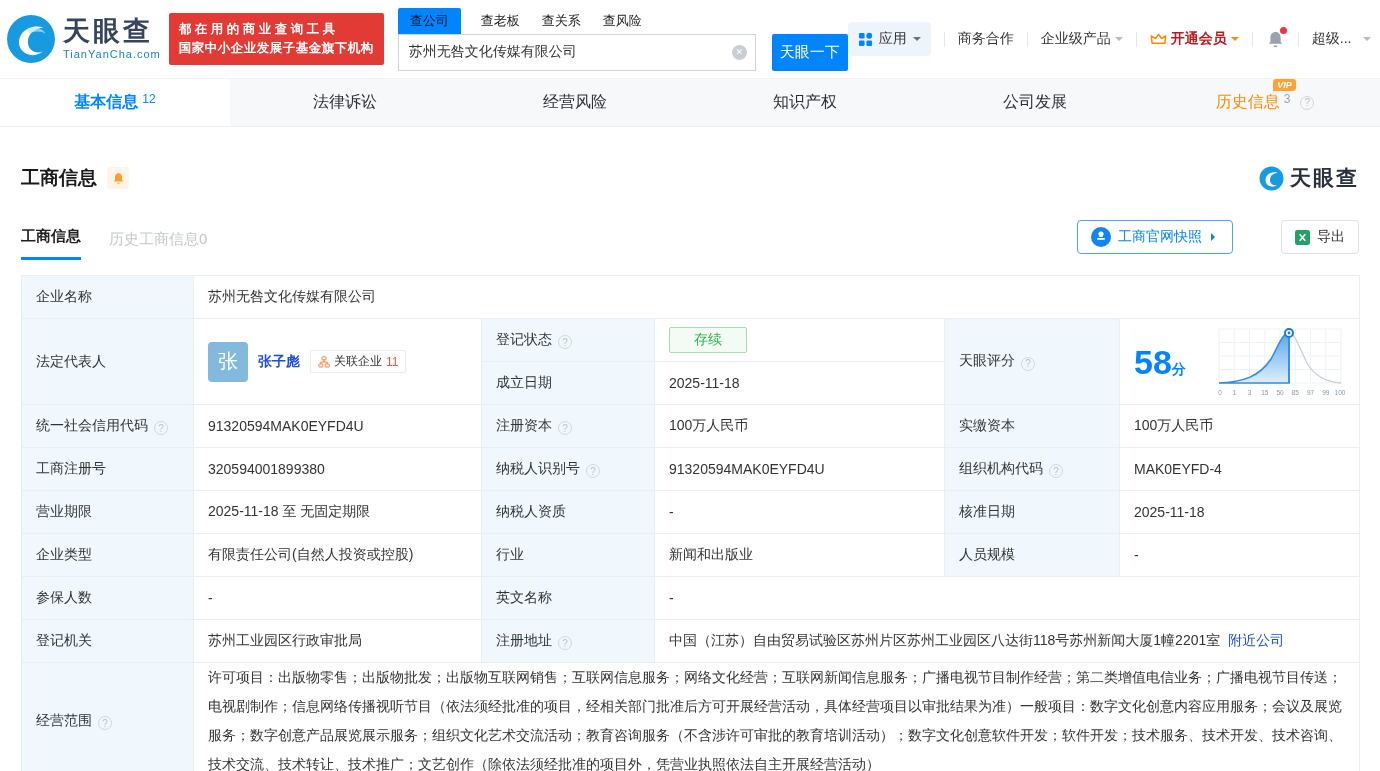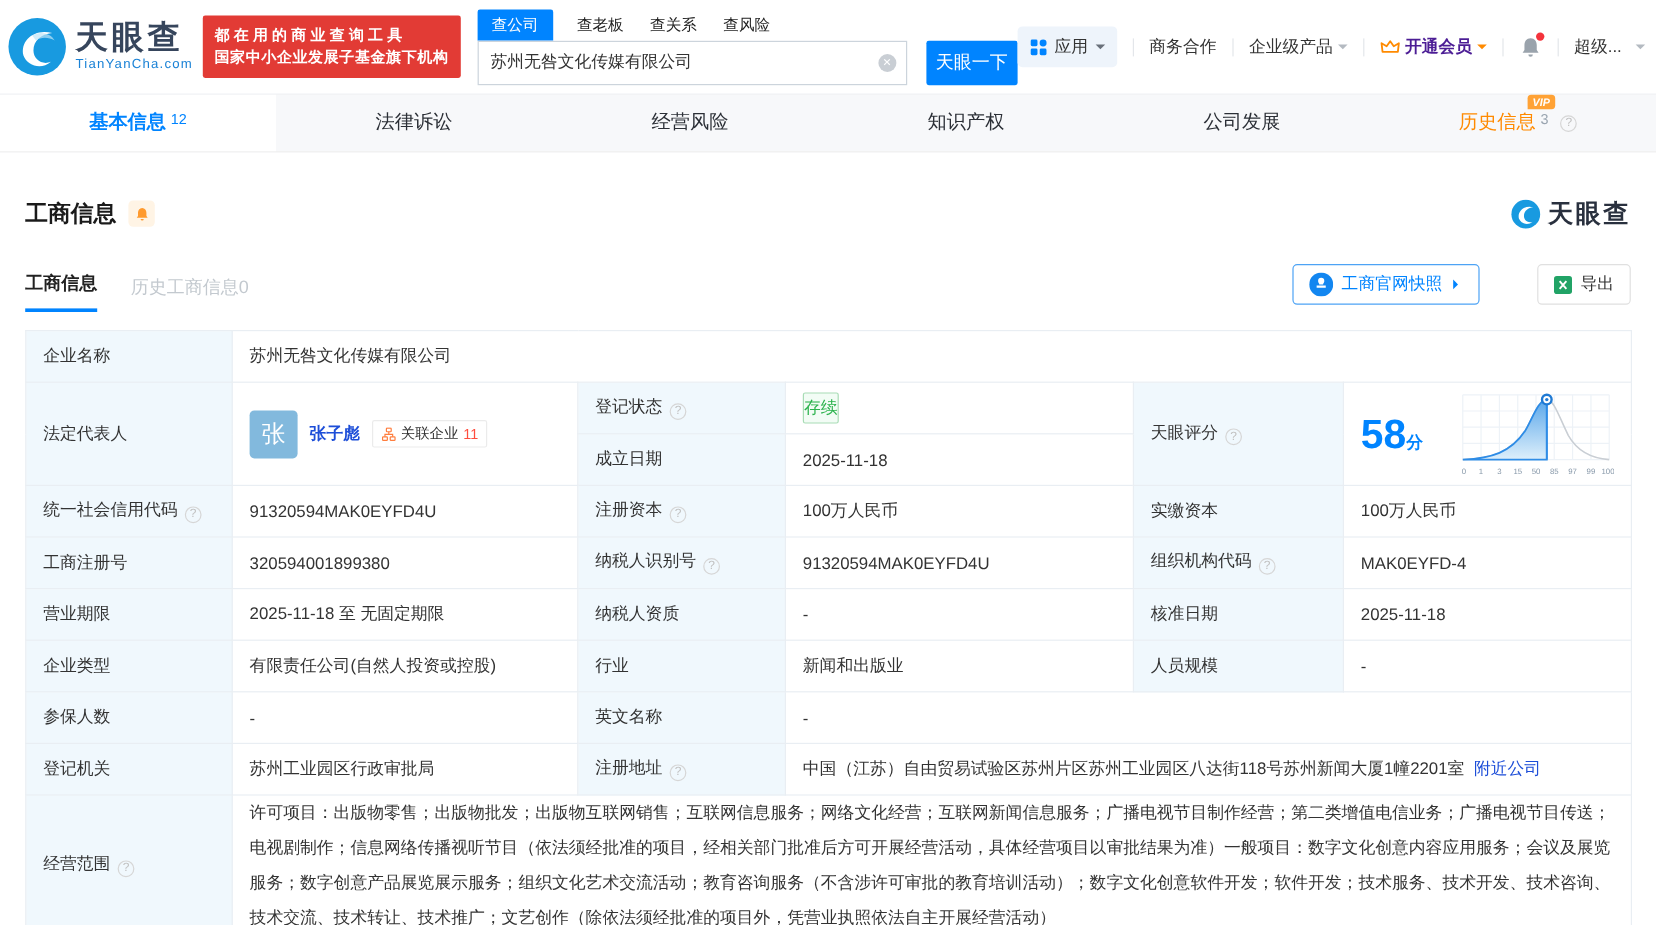--- a/index.html
+++ b/index.html
@@ -13,37 +13,37 @@
   .logo-text-cn { font-size:27px; font-weight:bold; color:#36455c; letter-spacing:3px; line-height:1; }
   .logo-text-en { font-size:11px; font-weight:normal; color:#1a82d6; letter-spacing:1px; margin-top:3px; }
   .slogan { margin-left:8px; background:#e23b35; color:#fff; padding:7px 10px; border-radius:2px;
     font-size:12.5px; line-height:19px; font-weight:bold; white-space:nowrap; }
   .slogan .l1 { letter-spacing:3.5px; }
   .slogan .l2 { letter-spacing:0.5px; }
 
   .search-block { margin-left:14px; }
   .search-tabs { display:flex; gap:18px; font-size:13px; align-items:flex-end; }
   .search-tab { padding:4px 2px; color:#222; cursor:pointer; }
-  .search-tab.active { background:#0084ff; color:#ffffff; padding:4px 12px; border-radius:2px 2px 0 0; }
+  .search-tab.active { background:#0084ff; color:#0f172a; padding:4px 12px; border-radius:2px 2px 0 0; }
   .search-row { display:flex; align-items:center; }
   .search-input-wrap { position:relative; }
   .search-input { width:358px; height:37px; border:1px solid #ccd4dc; padding:0 32px 0 10px;
     font-size:14px; color:#333; outline:none; font-family:inherit; }
   .clear-icon { position:absolute; right:9px; top:11px; width:15px; height:15px; border-radius:50%;
     background:#c9ced4; color:#fff; font-size:9px; line-height:15px; text-align:center; cursor:pointer; }
   .search-btn { width:76px; height:37px; margin-left:16px; background:#0084ff; color:#fff; border:none;
     font-size:15px; border-radius:2px; cursor:pointer; font-family:inherit; }
 
   .top-nav { margin-left:auto; display:flex; align-items:center; gap:13px; font-size:14px; color:#333; white-space:nowrap; }
   .nav-divider { width:1px; height:15px; background:#e3e6ea; }
   .apps-btn { display:flex; align-items:center; gap:6px; background:#eef4fb; padding:8px 10px; border-radius:4px; cursor:pointer; }
   .caret { width:0; height:0; border:4px solid transparent; border-top-color:#69707a; margin-top:4px; }
   .caret.light { border-top-color:#b4bac1; }
   .nav-item { display:flex; align-items:center; gap:4px; cursor:pointer; }
-  .vip-entry { color:#4c1d95; font-weight:bold; }
+  .vip-entry { color:#b91c1c; font-weight:bold; }
   .vip-entry .caret { border-top-color:#ff8a00; }
   .bell-wrap { position:relative; cursor:pointer; display:flex; }
   .bell-dot { position:absolute; right:-2px; top:-3px; width:7px; height:7px; border-radius:50%; background:#f4333c; }
 
   
   .main-tabs { display:flex; height:49px; background:#f7f8fa; border-top:1px solid #f1f2f4; border-bottom:1px solid #efefef; }
   .main-tab { flex:1; display:flex; align-items:center; justify-content:center; gap:4px; font-size:16px; color:#2b2f36; cursor:pointer; position:relative; }
   .main-tab.active { background:#fff; color:#0084ff; font-weight:bold; }
   .tab-count { font-size:12px; color:#9aa5b0; position:relative; top:-4px; font-weight:normal; }
   .main-tab.active .tab-count { color:#0084ff; }
@@ -74,21 +74,21 @@
 
   
   table.info { width:1338px; border-collapse:collapse; table-layout:fixed; margin-top:15px; font-size:14px; }
   table.info td { border:1px solid #e9eef3; padding:0 14px; height:43px; vertical-align:middle; color:#333; }
   td.lbl { background:#f0f8fd; }
   td.scope-val { padding:13px 16px; line-height:29px; }
   tr.scope-row td { height:116px; }
   .help-icon { display:inline-flex; align-items:center; justify-content:center; width:14px; height:14px;
     border:1px solid #d6d6d6; border-radius:50%; color:#c0c0c0; font-size:10px; margin-left:6px;
     vertical-align:-2px; cursor:pointer; }
-  .status-badge { display:inline-block; padding:3px 0; border:1px solid #a8dcb5; background:#f2fcf5;
+  .status-badge { display:inline-block; padding:3px 24px; border:1px solid #a8dcb5; background:#f2fcf5;
     color:#2bb24c; border-radius:2px; font-size:14px; }
   .rep-cell { display:flex; align-items:center; gap:10px; }
   .avatar { width:40px; height:40px; background:#82b9dd; color:#fff; border-radius:4px; font-size:20px;
     display:flex; align-items:center; justify-content:center; cursor:pointer; }
   a.link { color:#1d4ed8; text-decoration:none; cursor:pointer; }
   .rep-name { font-weight:600; }
   .rel-badge { display:inline-flex; align-items:center; gap:4px; border:1px solid #ebebeb; border-radius:2px;
     padding:2px 7px; font-size:12px; color:#333; cursor:pointer; background:#fff; }
   .rel-count { color:#ff4d3e; }
   .score-cell { display:flex; align-items:center; justify-content:space-between; }

